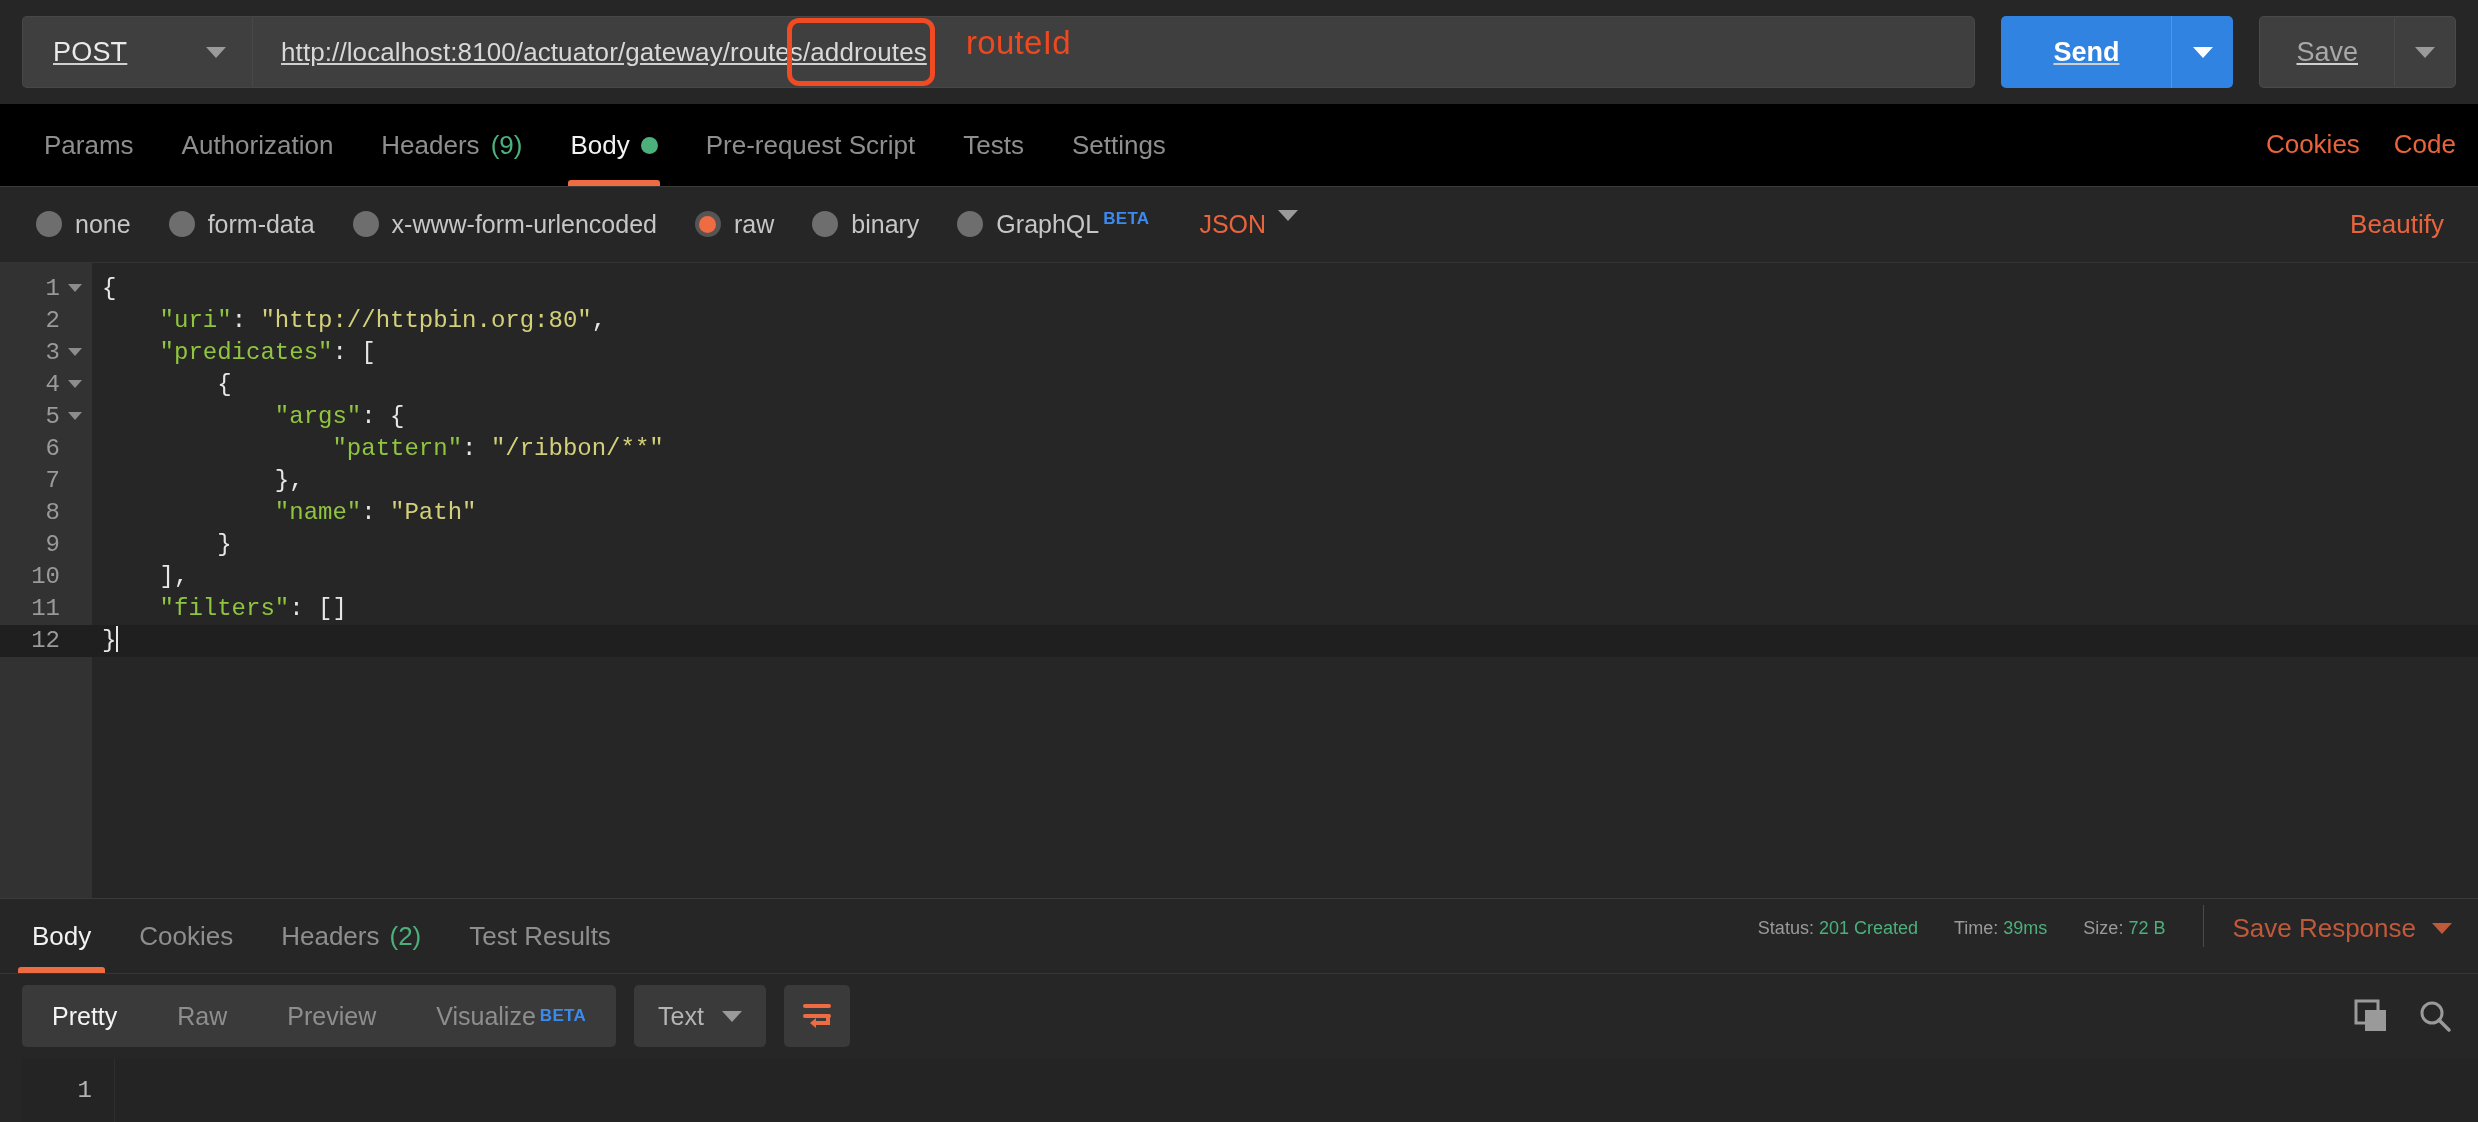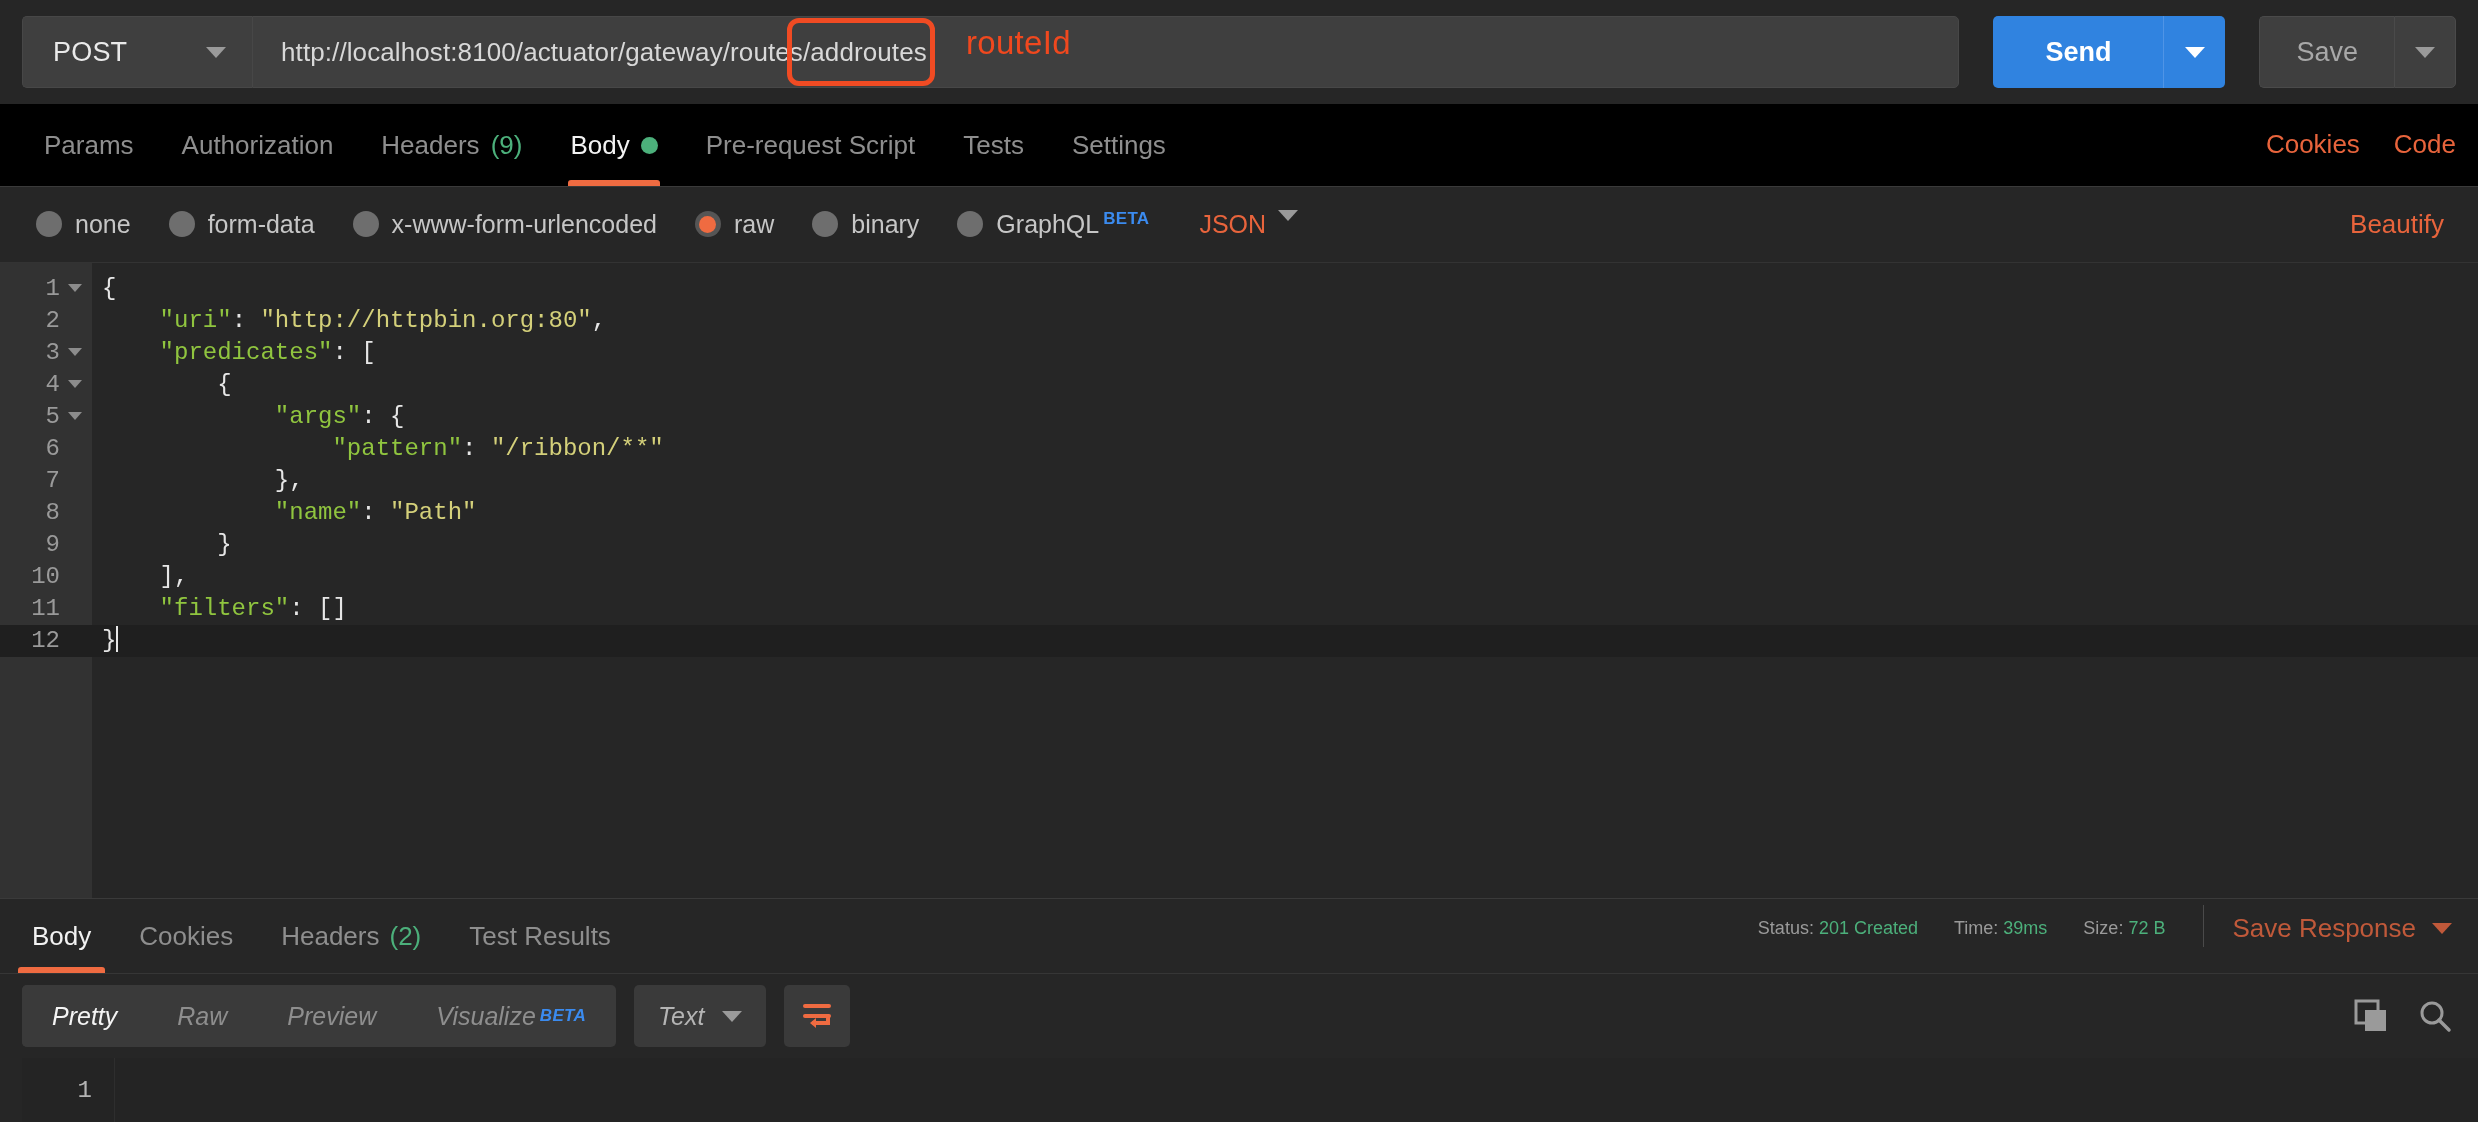--- a/index.html
+++ b/index.html
@@ -9,23 +9,24 @@
     font-family: "Liberation Sans", sans-serif;
     color: #d0d0d0;
     overflow: hidden;
   }
   .app { width: 2478px; height: 1122px; display: flex; flex-direction: column; background: #262626; }
 
   
   .urlbar-row {
     height: 104px; flex: 0 0 104px;
     display: flex; align-items: center;
-    padding: 0 22px; gap: 12px;
+    padding: 0 22px; gap: 4px;
     background: #262626;
     position: relative;
+    text-decoration: underline;
   }
   .method-url-group { display: flex; align-items: stretch; height: 72px; flex: 1 1 auto; min-width: 0; }
   .method-select {
     width: 230px; flex: 0 0 230px;
     background: #3f3f3f; border: 1px solid #474747; border-right: none;
     border-radius: 5px 0 0 5px;
     display: flex; align-items: center; justify-content: space-between;
     padding: 0 26px 0 30px;
     cursor: pointer;
   }
@@ -212,21 +213,21 @@
   .save-resp { display: flex; align-items: center; gap: 16px; cursor: pointer; }
   .save-resp .srtext { font-size: 26px; color: #c0593a; }
   .caret-dn-orange {
     width: 0; height: 0; border-left: 10px solid transparent;
     border-right: 10px solid transparent; border-top: 11px solid #c0593a;
   }
 
   .resp-toolbar {
     height: 84px; flex: 0 0 84px;
     display: flex; align-items: center;
-    padding: 0 26px 0 22px; background: #262626; font-style: italic;
+    padding: 0 26px 0 22px; background: #262626;
   }
   .seg {
     display: flex; align-items: stretch; height: 62px;
     background: #3a3a3a; border-radius: 5px; overflow: hidden;
   }
   .seg .sgi {
     display: flex; align-items: center; padding: 0 30px;
     font-size: 25px; color: #8e8e8e; cursor: pointer;
   }
   .seg .sgi.active { color: #f4f4f4; background: #3a3a3a; }

